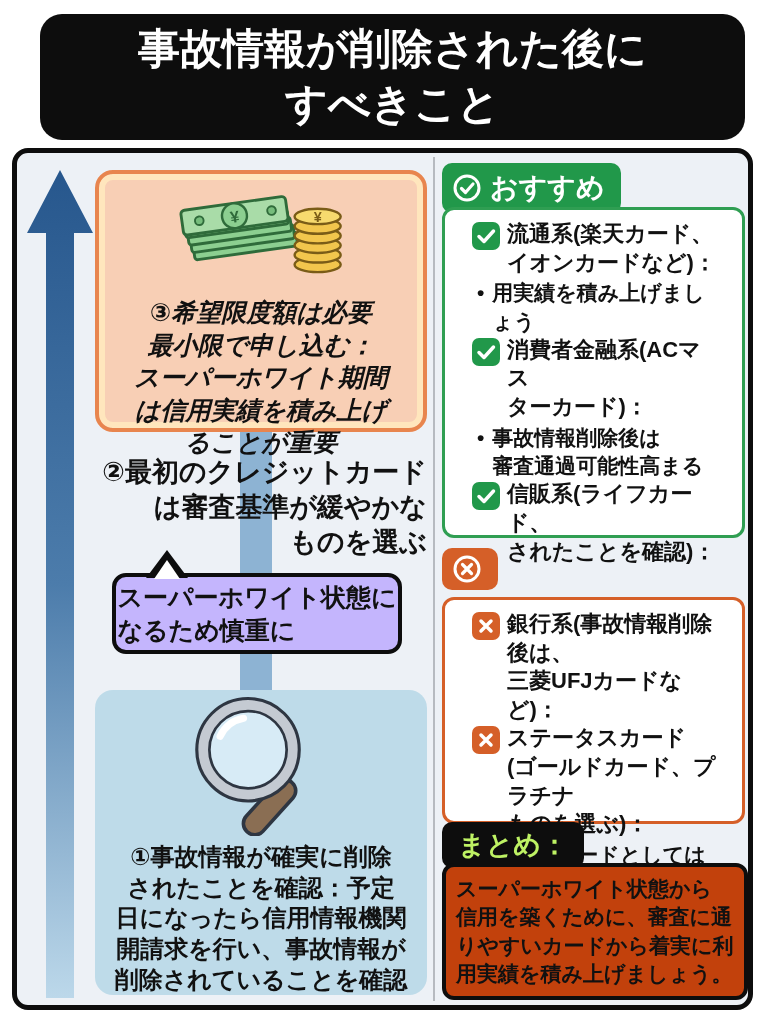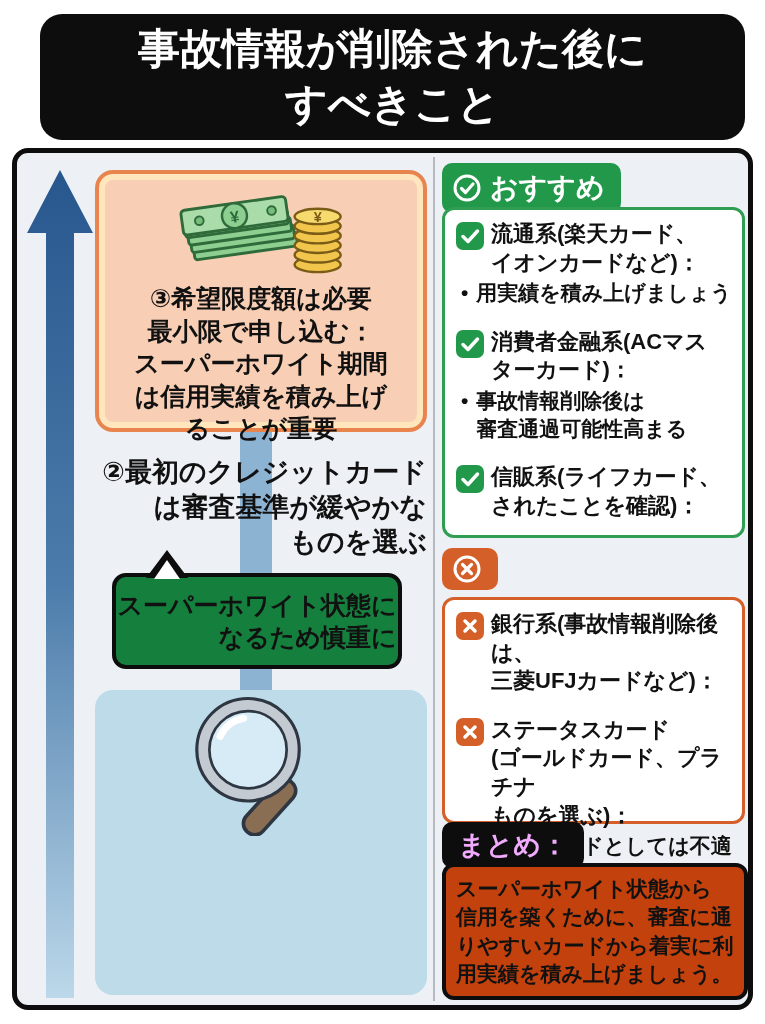--- a/index.html
+++ b/index.html
@@ -22,47 +22,47 @@
     border:5px solid var(--ink);border-radius:16px;}
   .divider{position:absolute;left:416px;top:4px;bottom:4px;width:2px;background:var(--divider);}
 
   
   .up-arrow{position:absolute;left:8px;top:17px;}
   .connector{position:absolute;left:223px;top:279px;width:32px;height:264px;background:var(--connector);}
   .step-box{position:absolute;left:78px;width:332px;border-radius:18px;text-align:center;}
   .step3-box{top:17px;height:262px;background:var(--peach);border:4px solid var(--peach-border);
     box-shadow:inset 0 0 0 6px #ffe6bd;padding-top:6px;}
   .step1-box{top:537px;height:305px;background:var(--blue-box);padding-top:4px;}
-  .step3-text{font-size:25px;line-height:1.3;margin-top:2px;}
+  .step3-text{font-size:25px;line-height:1.3;margin-top:16px;font-style:italic;}
   .step1-text{font-size:24px;line-height:1.28;margin-top:2px;}
   .step2-text{position:absolute;left:78px;top:302px;width:332px;text-align:right;font-size:27px;line-height:1.3;}
-  .bubble{position:absolute;left:95px;top:420px;width:290px;height:96px;background:#15803d;border:4px solid var(--ink);
-    border-radius:14px;display:flex;align-items:center;justify-content:center;text-align:right;
+  .bubble{position:absolute;left:95px;top:420px;width:290px;height:81px;background:#c4b5fd;border:4px solid var(--ink);
+    border-radius:14px;display:flex;align-items:center;justify-content:center;text-align:left;
     font-size:25px;line-height:1.3;}
   .bubble::before{content:"";position:absolute;top:-27px;left:30px;width:0;height:0;
     border-left:21px solid transparent;border-right:21px solid transparent;border-bottom:28px solid var(--ink);}
   .bubble::after{content:"";position:absolute;top:-17px;left:38px;width:0;height:0;
     border-left:13px solid transparent;border-right:13px solid transparent;border-bottom:19px solid #fff;}
 
   
   .sec-header{position:absolute;left:425px;display:inline-flex;align-items:center;gap:8px;
     padding:6px 16px 6px 10px;border-radius:10px;color:#fff;font-size:28px;}
   .rec-header{top:10px;background:var(--green);}
   .avoid-header{top:395px;background:var(--orange);}
-  .sec-box{position:absolute;left:425px;width:303px;background:#fff;border-radius:12px;padding:8px 10px;}
+  .sec-box{position:absolute;left:425px;width:303px;background:#fff;border-radius:12px;padding:8px 26px;}
   .rec-box{top:54px;height:331px;border:3px solid var(--green-border);}
   .avoid-box{top:444px;height:227px;border:3px solid var(--orange);}
-  .item{display:flex;gap:6px;margin-top:20px;}
+  .item{display:flex;gap:6px;margin-top:0;}
   .item:first-child{margin-top:2px;}
   .item .sq{flex:0 0 30px;margin-top:1px;}
   .item-label{font-size:22px;line-height:1.3;}
   .note-line{display:flex;font-size:21px;line-height:1.35;margin:2px 0 0 4px;}
   .note-line::before{content:"•";margin:0 8px 0 2px;}
 
-  .summary-label{position:absolute;left:425px;top:669px;height:46px;background:var(--ink);color:#f0abfc;
+  .summary-label{position:absolute;left:425px;top:669px;height:46px;background:var(--ink);color:#bef264;
     display:inline-flex;align-items:center;padding:0 16px;border-radius:10px;font-size:27px;}
   .summary-box{position:absolute;left:425px;top:710px;width:306px;height:137px;background:#c2410c;
     border:4px solid var(--ink);border-radius:12px;padding:8px 10px;font-size:21px;line-height:1.35;}
 </style>
 </head>
 <body>
 
 <div class="page">
 
   <div class="title-bar pre">事故情報が削除された後に
@@ -126,20 +126,25 @@
     <div class="step-box step1-box">
       <svg width="165" height="142" viewBox="0 0 180 158">
         <g transform="rotate(42 118 104)">
           <rect x="106" y="96" width="25" height="74" rx="12" fill="#8a6e53" stroke="#2e3642" stroke-width="4"></rect>
         </g>
         <circle cx="75" cy="62" r="50" fill="#d7ebf6" stroke="#c4cad2" stroke-width="13"></circle>
         <circle cx="75" cy="62" r="57" fill="none" stroke="#2e3642" stroke-width="3.5"></circle>
         <circle cx="75" cy="62" r="43" fill="none" stroke="#2e3642" stroke-width="3"></circle>
         <path d="M44 47 a36 36 0 0 1 26 -20" stroke="#ffffff" stroke-width="8" fill="none" stroke-linecap="round"></path>
       </svg>
+      <div class="step1-text pre">①事故情報が確実に削除
+されたことを確認：予定
+日になったら信用情報機関
+開請求を行い、事故情報が
+削除されていることを確認</div>
     </div>
 
     <div class="sec-header rec-header">
       <svg width="30" height="30" viewBox="0 0 30 30">
         <circle cx="15" cy="15" r="12" fill="none" stroke="#fff" stroke-width="3"></circle>
         <path d="M9.5 15.5 l4 4 L21 11" stroke="#fff" stroke-width="3.2" fill="none" stroke-linecap="round" stroke-linejoin="round"></path>
       </svg>
       <span>おすすめ</span>
     </div>
 

